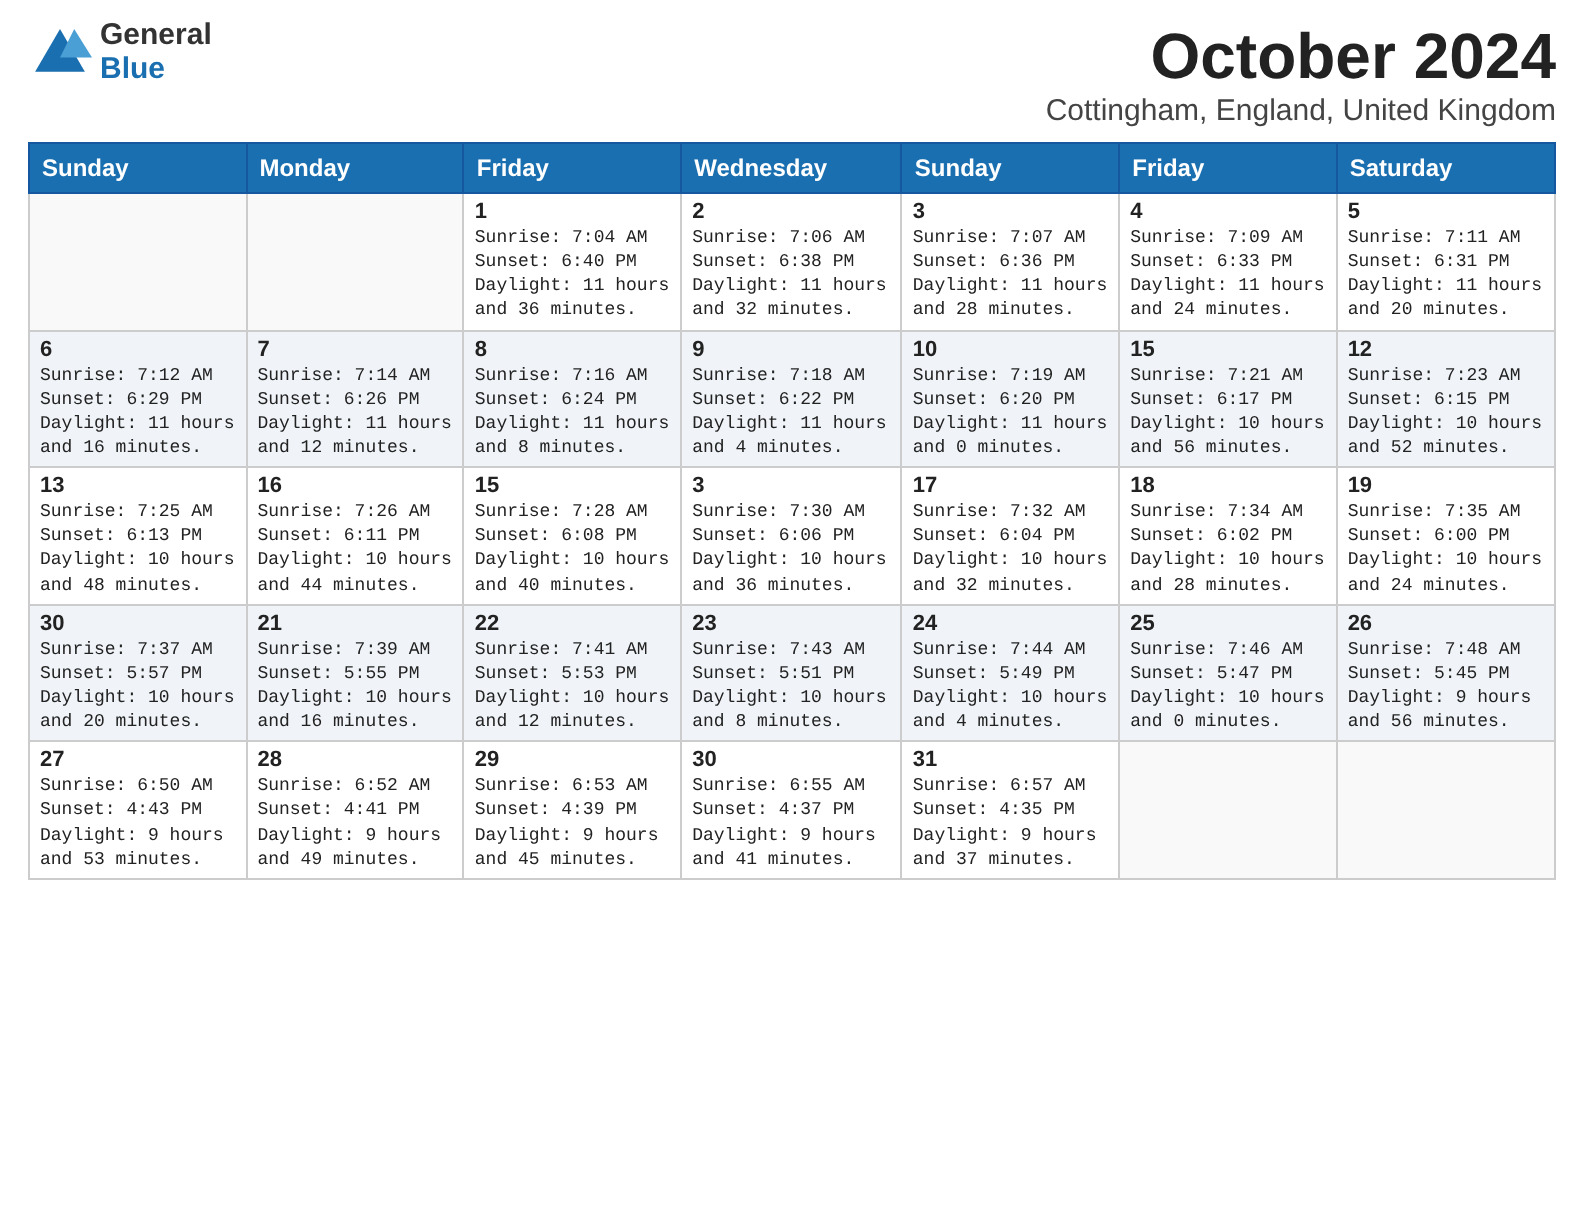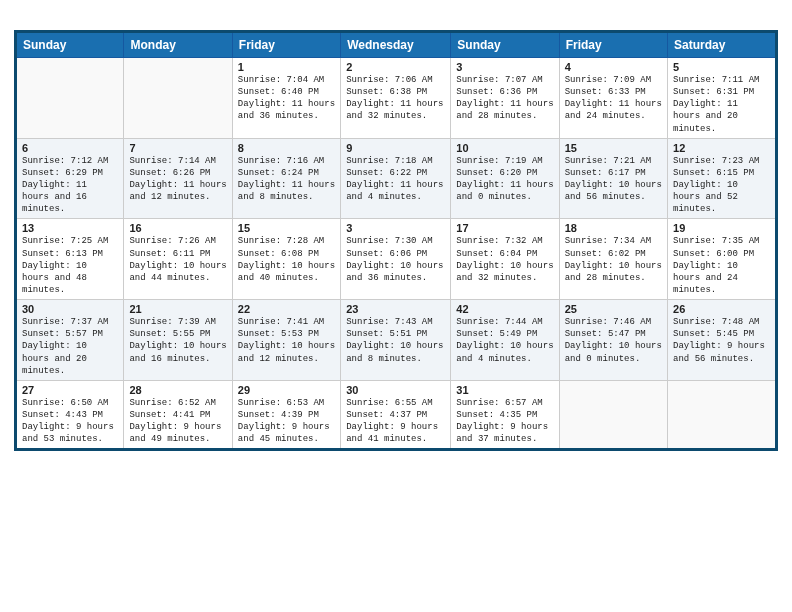--- a/index.html
+++ b/index.html
@@ -55,22 +55,22 @@
       font-weight: bold;
       color: #222;
     }
     .subtitle {
       font-size: 15px;
       color: #444;
     }
     .calendar {
       width: 100%;
       border-collapse: collapse;
-      border: 3px solid #0c4a6e;
-      margin-top: 20px;
+      border: 1px solid #0c4a6e;
+      margin-top: 7px;
     }
     .calendar th {
       background-color: #1a6fb0;
       color: #fff;
       font-size: 12px;
       font-weight: bold;
       padding: 5px 6px;
       border: 1px solid #1558a0;
       text-align: left;
     }
@@ -103,20 +103,36 @@
       font-family: Liberation Mono, monospace;
     }
     .empty-cell {
       background: #f9f9f9 !important;
     }
   </style>
 </head>
 <body>
 
 <div class="page">
+  <div class="header">
+    <div class="logo">
+      <svg class="logo-icon" viewBox="0 0 36 36">
+        <polygon points="18,4 32,28 4,28" fill="#1a6fb0"></polygon>
+        <polygon points="26,4 36,20 18,20" fill="#4a9fd4"></polygon>
+      </svg>
+      <div class="logo-text">
+        <span class="logo-general">General</span>
+        <span class="logo-blue">Blue</span>
+      </div>
+    </div>
+    <div class="title-area">
+      <div class="main-title">October 2024</div>
+      <div class="subtitle">Cottingham, England, United Kingdom</div>
+    </div>
+  </div>
 
   <table class="calendar">
     <thead>
       <tr id="weekday-header">
       <th>Sunday</th>
           <th>Monday</th>
           <th>Friday</th>
           <th>Wednesday</th>
           <th>Sunday</th>
           <th>Friday</th>
@@ -219,21 +235,21 @@
           </td>
           <td>
             <span class="day-num">22</span>
             <div class="day-info">Sunrise: 7:41 AM<br>Sunset: 5:53 PM<br>Daylight: 10 hours and 12 minutes.</div>
           </td>
           <td>
             <span class="day-num">23</span>
             <div class="day-info">Sunrise: 7:43 AM<br>Sunset: 5:51 PM<br>Daylight: 10 hours and 8 minutes.</div>
           </td>
           <td>
-            <span class="day-num">42</span>
+            <span class="day-num">24</span>
             <div class="day-info">Sunrise: 7:44 AM<br>Sunset: 5:49 PM<br>Daylight: 10 hours and 4 minutes.</div>
           </td>
           <td>
             <span class="day-num">25</span>
             <div class="day-info">Sunrise: 7:46 AM<br>Sunset: 5:47 PM<br>Daylight: 10 hours and 0 minutes.</div>
           </td>
           <td>
             <span class="day-num">26</span>
             <div class="day-info">Sunrise: 7:48 AM<br>Sunset: 5:45 PM<br>Daylight: 9 hours and 56 minutes.</div>
           </td>

